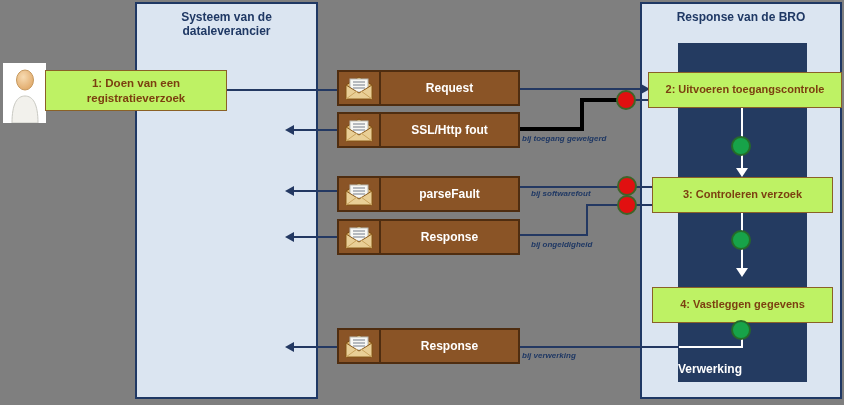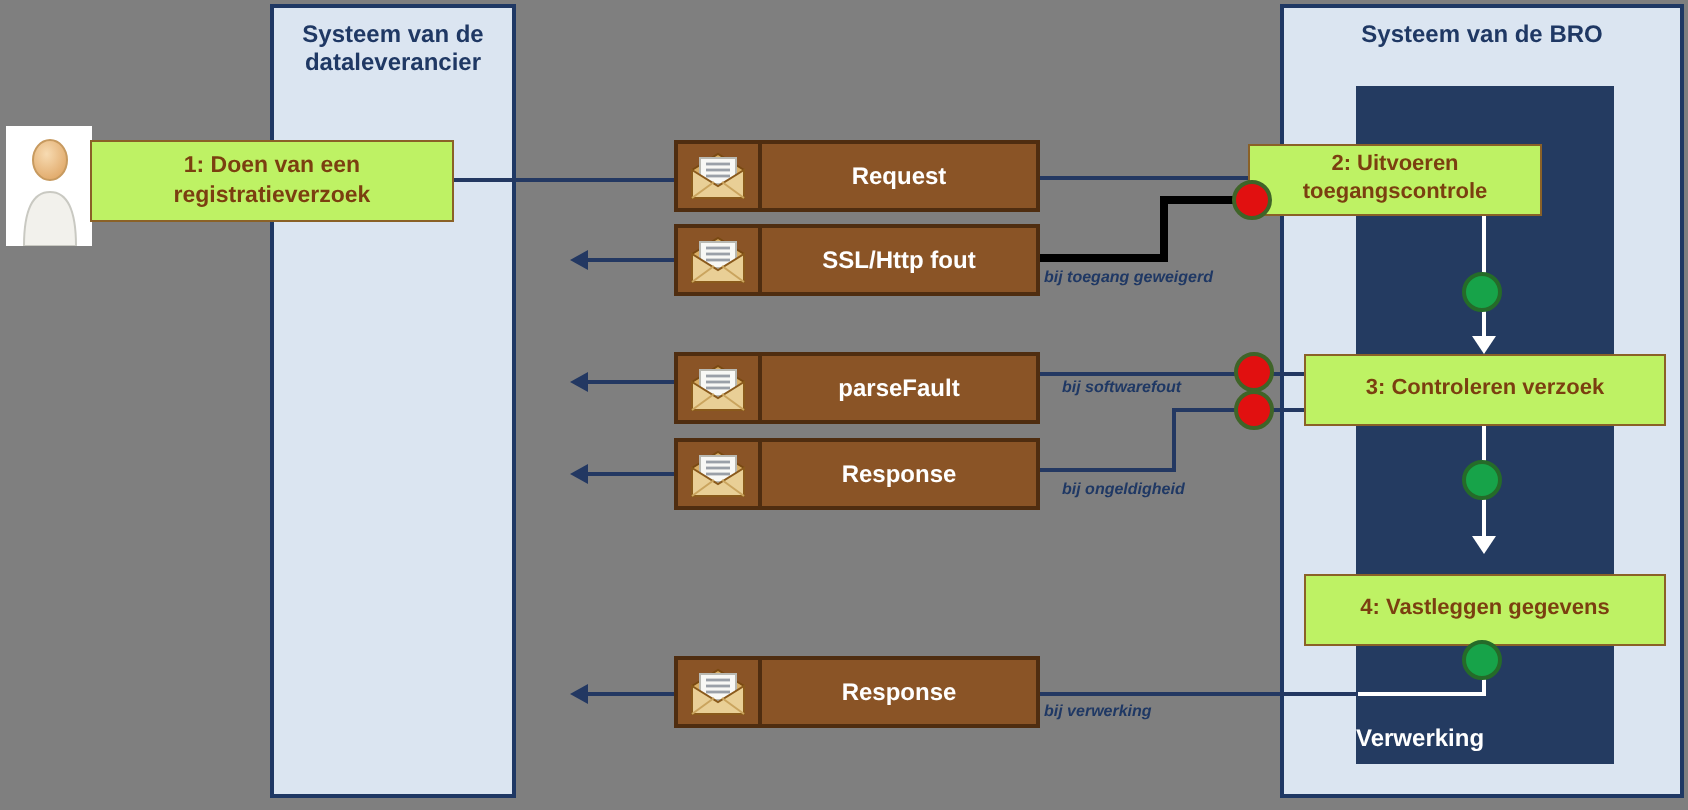--- a/index.html
+++ b/index.html
@@ -28,21 +28,21 @@
   }
   
   .step{
     position:absolute;box-sizing:border-box;
     background:#bef264;border:1px solid #8a6127;
     color:#7b3f10;font-weight:bold;font-size:11px;
     display:flex;align-items:center;justify-content:center;text-align:center;
     z-index:5;line-height:1.25;
   }
   #step1{left:45px;top:70px;width:182px;height:41px;font-size:11.5px;padding:0 14px;}
-  #step2{left:624px;top:72px;width:147px;height:36px;}
+  #step2{left:648px;top:72px;width:194px;height:36px;}
   #step3{left:652px;top:177px;width:181px;height:36px;}
   #step4{left:652px;top:287px;width:181px;height:36px;}
   
   .message{
     position:absolute;left:337px;width:183px;height:36px;box-sizing:border-box;
     background:#8a5426;border:2px solid #4f2d10;display:flex;z-index:5;
   }
   .msg-icon{
     width:42px;box-sizing:border-box;border-right:2px solid #4f2d10;
     display:flex;align-items:center;justify-content:center;
@@ -75,25 +75,25 @@
   .actor{
     position:absolute;left:3px;top:63px;width:43px;height:60px;background:#ffffff;
     display:flex;align-items:flex-end;justify-content:center;z-index:3;
   }
 </style>
 </head>
 <body>
 
 <div id="stage">
 
-  <div class="panel" style="left:135px;width:123px;">
+  <div class="panel" style="left:135px;width:183px;">
     <div class="panel-title">Systeem van de dataleverancier</div>
   </div>
   <div class="panel" style="left:640px;width:202px;">
-    <div class="panel-title">Systeem van de BRO</div>
+    <div class="panel-title">Response van de BRO</div>
   </div>
 
   <div class="dark-area"></div>
   <div class="verwerking">Verwerking</div>
 
   <div class="actor">
     <svg width="40" height="56" viewBox="0 0 40 56">
       <defs>
         <radialGradient id="hg" cx="40%" cy="35%" r="70%">
           <stop offset="0%" stop-color="#f7dbb2"></stop>

